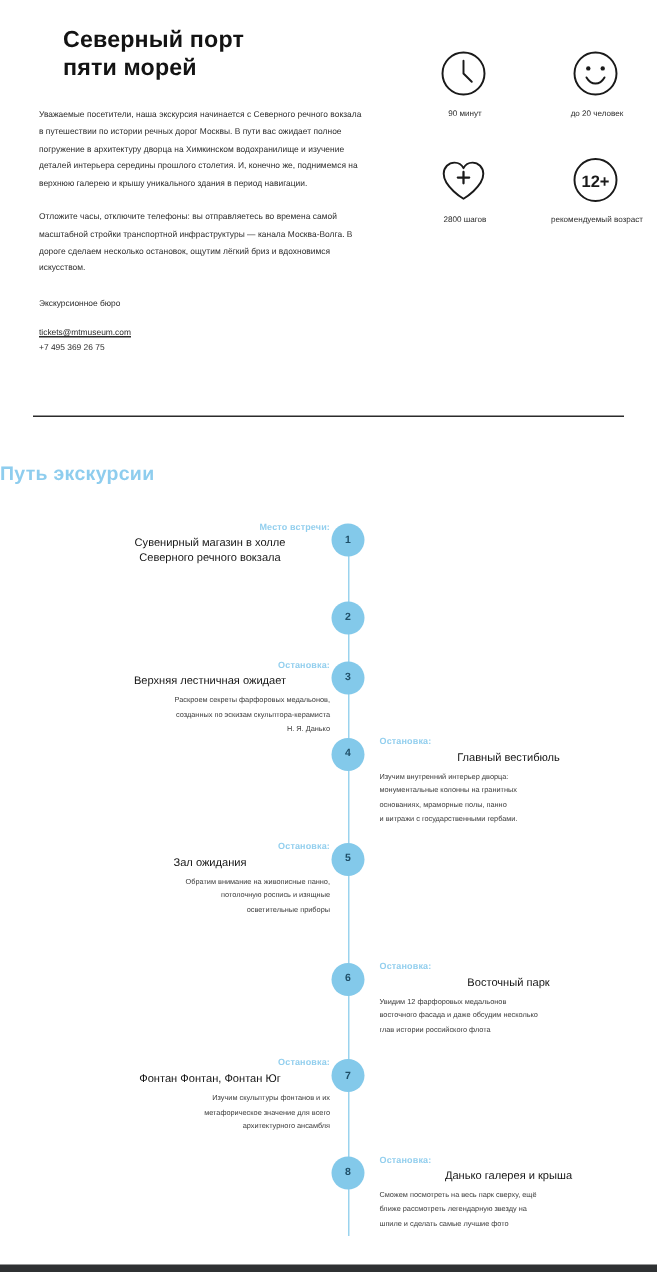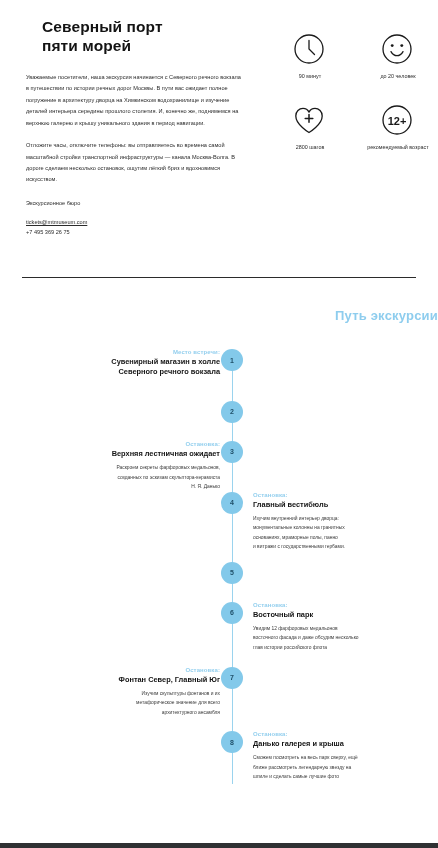--- a/index.html
+++ b/index.html
@@ -98,21 +98,21 @@
     background:#2b2b2b;
   }
 
   
   .route{
     position:absolute;
     top:292px; left:0; right:0;
     padding-bottom:10px;
   }
   .route-title{
-    text-align:right;
+    text-align:left;
     font-size:13px;
     font-weight:700;
     color:#8ecdee;
     letter-spacing:.2px;
     margin:16px 0 0 0;
   }
 
   .timeline{
     position:relative;
     margin-top:26px;
@@ -165,25 +165,26 @@
 
   .kicker{
     font-size:6px;
     font-weight:700;
     color:#93cfee;
     letter-spacing:.1px;
     margin-bottom:2px;
   }
   .stop-title{
     font-size:7.4px;
-    font-weight:700;
+    font-weight:400;
     color:#141414;
     line-height:1.35;
     margin-bottom:4px;
     white-space:pre-line;
+    text-align:center;
   }
   .stop-desc{
     font-size:4.9px;
     line-height:1.95;
     color:#3a3a3a;
     white-space:pre-line;
   }
 
   .bottom-bar{
     position:absolute;
@@ -298,38 +299,45 @@
         <div class="stop-title">Главный вестибюль</div>
         <div class="stop-desc">Изучим внутренний интерьер дворца:
 монументальные колонны на гранитных
 основаниях, мраморные полы, панно
 и витражи с государственными гербами.</div>
       </div>
     </div>
 
     <div class="stop left" style="margin-top:10px;">
       <div class="marker">5</div>
-    </div>
-
-    <div class="stop right" style="margin-top:14px;">
+      <div class="content">
+        <div class="kicker">Остановка:</div>
+        <div class="stop-title">Зал ожидания</div>
+        <div class="stop-desc">Обратим внимание на живописные панно,
+потолочную роспись и изящные
+осветительные приборы</div>
+      </div>
+    </div>
+
+    <div class="stop right" style="margin-top:29px;">
       <div class="marker">6</div>
       <div class="content">
         <div class="kicker">Остановка:</div>
         <div class="stop-title">Восточный парк</div>
         <div class="stop-desc">Увидим 12 фарфоровых медальонов
 восточного фасада и даже обсудим несколько
 глав истории российского флота</div>
       </div>
     </div>
 
     <div class="stop left" style="margin-top:14px;">
       <div class="marker">7</div>
       <div class="content">
         <div class="kicker">Остановка:</div>
-        <div class="stop-title">Фонтан Север, Главный Юг</div>
+        <div class="stop-title">Фонтан Фонтан, Фонтан Юг</div>
         <div class="stop-desc">Изучим скульптуры фонтанов и их
 метафорическое значение для всего
 архитектурного ансамбля</div>
       </div>
     </div>
 
     <div class="stop right" style="margin-top:14px;">
       <div class="marker">8</div>
       <div class="content">
         <div class="kicker">Остановка:</div>

